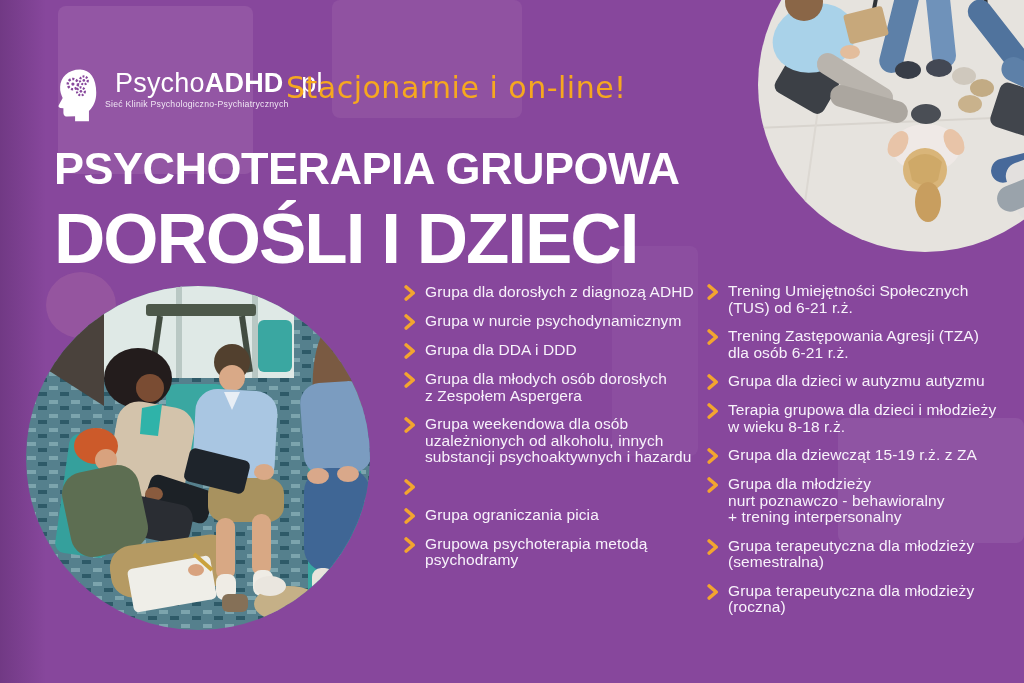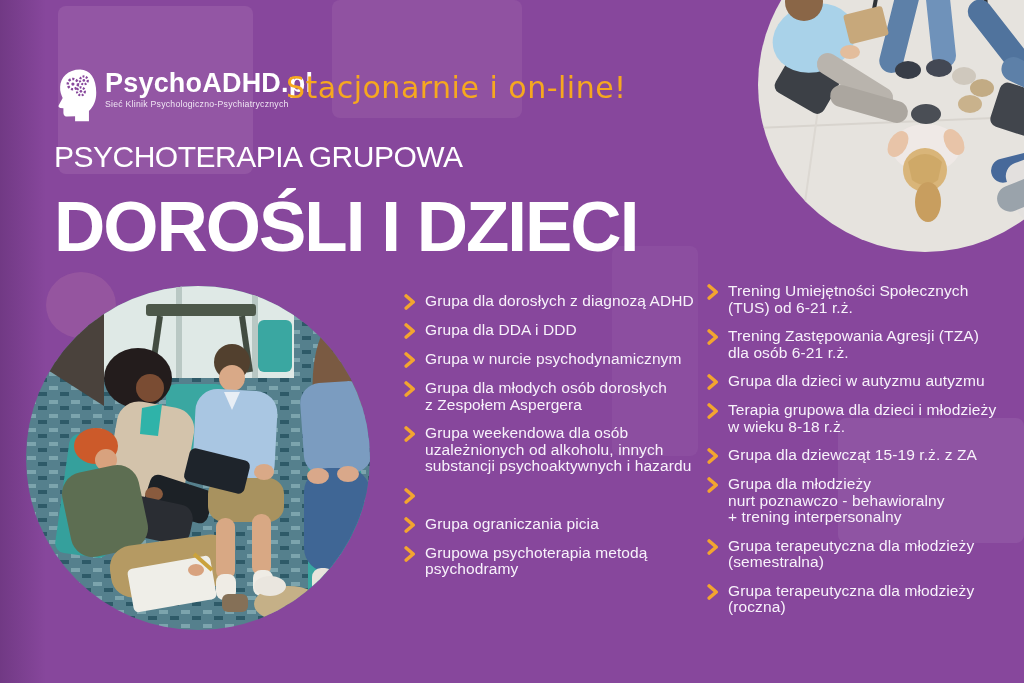--- a/index.html
+++ b/index.html
@@ -16,39 +16,39 @@
   .blob-d{left:838px;top:418px;width:186px;height:125px;background:rgba(255,255,255,0.07);}
   .blob-e{left:46px;top:272px;width:70px;height:66px;background:rgba(255,190,180,0.12);border-radius:50%;}
   .edge-shade{position:absolute;left:0;top:0;width:46px;height:683px;
     background:linear-gradient(to right,rgba(35,8,48,0.22),rgba(35,8,48,0));pointer-events:none;}
 
   
   .logo{position:absolute;left:56px;top:68px;display:flex;align-items:flex-start;gap:5px;}
   .logo svg{display:block;}
   .logo-text{display:flex;flex-direction:column;}
   .logo-name{color:#ffffff;font-size:27px;line-height:30px;letter-spacing:0.2px;}
-  .logo-name .seg-light{font-weight:700;}
+  .logo-name .seg-light{font-weight:400;margin-left:10px;}
   .logo-name .seg-bold{font-weight:700;}
   .logo-tagline{color:#f0e6f4;font-size:8.7px;letter-spacing:0.25px;margin-top:1px;}
 
   
   .availability{
     position:absolute;left:286px;top:70px;
     color:#f6a81f;font-size:30px;font-weight:400;letter-spacing:0.5px;
     font-family:"DejaVu Sans",cursive,sans-serif;
   }
 
   
   .headline{position:absolute;left:54px;top:132px;color:#ffffff;}
-  .headline-l1{font-size:30px;font-weight:400;letter-spacing:-0.5px;line-height:50px;white-space:nowrap;}
+  .headline-l1{font-size:45px;font-weight:700;letter-spacing:-0.5px;line-height:50px;white-space:nowrap;margin-top:12px;}
   .headline-l2{font-size:71px;font-weight:800;letter-spacing:-2px;line-height:72px;margin-top:9px;white-space:nowrap;}
 
   
   .group-list{position:absolute;display:flex;flex-direction:column;}
-  .list-left{left:404px;top:293px;width:296px;}
+  .list-left{left:404px;top:284px;width:296px;}
   .list-right{left:707px;top:283px;width:312px;}
   .group-item{display:flex;align-items:flex-start;gap:9px;margin-bottom:12px;}
   .chev{flex:0 0 auto;margin-top:1px;}
   .group-item-text{
     color:#f8f2fb;font-size:15.5px;line-height:16.5px;letter-spacing:0.1px;
     white-space:pre-line;
   }
 
   
   .photo-circle{position:absolute;border-radius:50%;overflow:hidden;}
@@ -211,27 +211,27 @@
     <div class="group-item">
         <svg class="chev" width="12" height="16" viewBox="0 0 12 16">
           <path d="M2.2 2 L9.2 8 L2.2 14" stroke="#F3A52F" stroke-width="3.6" fill="none" stroke-linecap="round" stroke-linejoin="round"></path>
         </svg>
         <span class="group-item-text">Grupa dla dorosłych z diagnozą ADHD</span>
       </div>
     <div class="group-item">
         <svg class="chev" width="12" height="16" viewBox="0 0 12 16">
           <path d="M2.2 2 L9.2 8 L2.2 14" stroke="#F3A52F" stroke-width="3.6" fill="none" stroke-linecap="round" stroke-linejoin="round"></path>
         </svg>
+        <span class="group-item-text">Grupa w nurcie psychodynamicznym</span>
+      </div>
+    <div class="group-item">
+        <svg class="chev" width="12" height="16" viewBox="0 0 12 16">
+          <path d="M2.2 2 L9.2 8 L2.2 14" stroke="#F3A52F" stroke-width="3.6" fill="none" stroke-linecap="round" stroke-linejoin="round"></path>
+        </svg>
         <span class="group-item-text">Grupa dla DDA i DDD</span>
-      </div>
-    <div class="group-item">
-        <svg class="chev" width="12" height="16" viewBox="0 0 12 16">
-          <path d="M2.2 2 L9.2 8 L2.2 14" stroke="#F3A52F" stroke-width="3.6" fill="none" stroke-linecap="round" stroke-linejoin="round"></path>
-        </svg>
-        <span class="group-item-text">Grupa w nurcie psychodynamicznym</span>
       </div>
     <div class="group-item">
         <svg class="chev" width="12" height="16" viewBox="0 0 12 16">
           <path d="M2.2 2 L9.2 8 L2.2 14" stroke="#F3A52F" stroke-width="3.6" fill="none" stroke-linecap="round" stroke-linejoin="round"></path>
         </svg>
         <span class="group-item-text">Grupa dla młodych osób dorosłych
 z Zespołem Aspergera</span>
       </div>
     <div class="group-item">
         <svg class="chev" width="12" height="16" viewBox="0 0 12 16">

